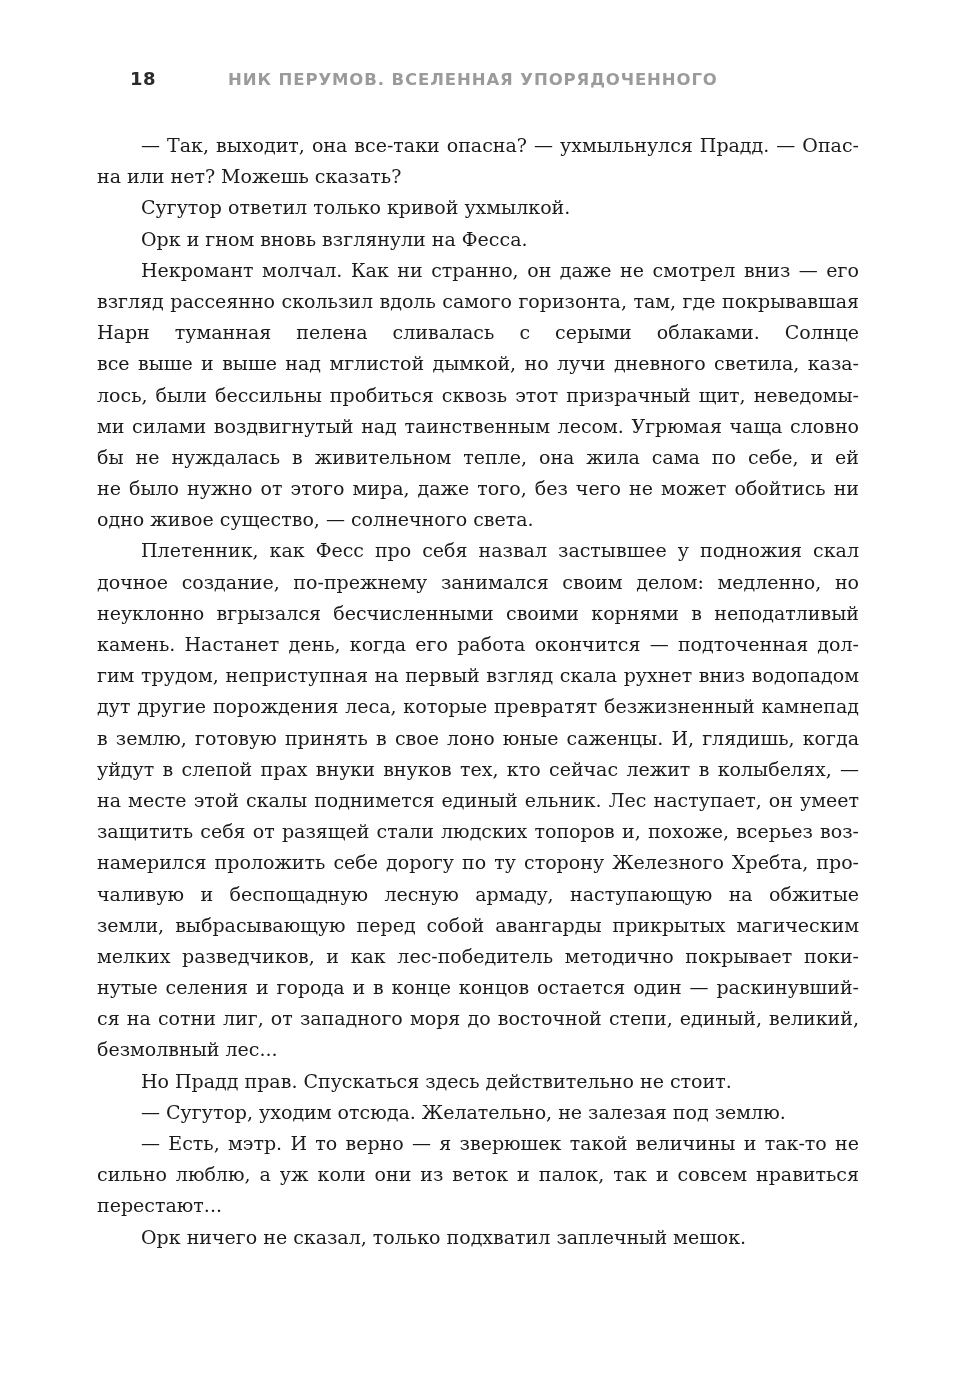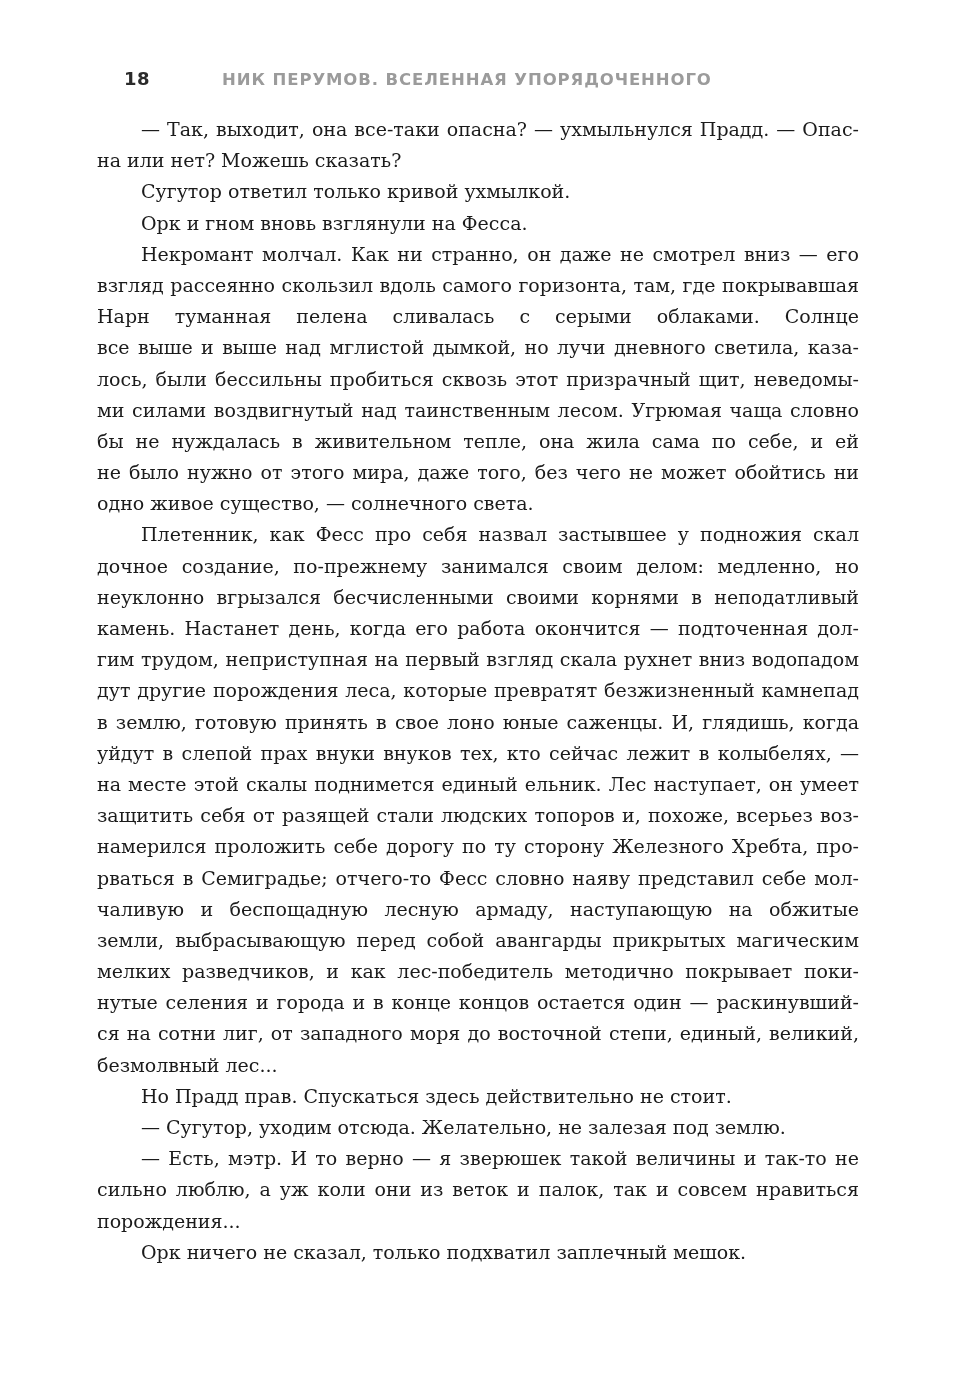--- a/index.html
+++ b/index.html
@@ -11,41 +11,41 @@
     position: relative;
     width: 974px;
     height: 1394px;
     background: #ffffff;
     overflow: hidden;
     font-family: "DejaVu Serif", "Liberation Serif", serif;
   }
   .running-header {
     position: absolute;
     top: 68px;
-    left: 124px;
+    left: 130px;
     right: 90px;
     display: flex;
     align-items: baseline;
     font-family: "DejaVu Sans", "Liberation Sans", sans-serif;
     font-weight: bold;
   }
   .page-number {
     font-size: 18px;
     color: #2b2b2b;
     letter-spacing: 0.5px;
   }
   .running-title {
     margin-left: 72px;
     font-size: 16.5px;
     color: #9b9b9b;
     letter-spacing: 0.9px;
   }
   .page-body {
     position: absolute;
-    top: 114px;
+    top: 130px;
     left: 97px;
     width: 762px;
     color: #1b1b1b;
   }
   .paragraph {
     margin: 0;
     padding: 0;
   }
   .line {
     height: 31.2px;
@@ -102,36 +102,35 @@
         <div class="line justified">дочное создание, по-прежнему занимался своим делом: медленно, но</div>
         <div class="line justified">неуклонно вгрызался бесчисленными своими корнями в неподатливый</div>
         <div class="line justified">камень. Настанет день, когда его работа окончится — подточенная дол-</div>
         <div class="line justified">гим трудом, неприступная на первый взгляд скала рухнет вниз водопадом</div>
         <div class="line justified">дут другие порождения леса, которые превратят безжизненный камнепад</div>
         <div class="line justified">в землю, готовую принять в свое лоно юные саженцы. И, глядишь, когда</div>
         <div class="line justified">уйдут в слепой прах внуки внуков тех, кто сейчас лежит в колыбелях, —</div>
         <div class="line justified">на месте этой скалы поднимется единый ельник. Лес наступает, он умеет</div>
         <div class="line justified">защитить себя от разящей стали людских топоров и, похоже, всерьез воз-</div>
         <div class="line justified">намерился проложить себе дорогу по ту сторону Железного Хребта, про-</div>
-        <div class="line justified">рваться в Семиградье; отчего-то Фесс словно наяву представил себе мол-</div>
         <div class="line justified">чаливую и беспощадную лесную армаду, наступающую на обжитые людьми</div>
         <div class="line justified">земли, выбрасывающую перед собой авангарды прикрытых магическим</div>
         <div class="line justified">мелких разведчиков, и как лес-победитель методично покрывает поки-</div>
         <div class="line justified">нутые селения и города и в конце концов остается один — раскинувший-</div>
         <div class="line justified">ся на сотни лиг, от западного моря до восточной степи, единый, великий,</div>
         <div class="line last">безмолвный лес...</div>
       </div>
       <div class="paragraph">
         <div class="line first last">Но Прадд прав. Спускаться здесь действительно не стоит.</div>
       </div>
       <div class="paragraph">
         <div class="line first last">— Сугутор, уходим отсюда. Желательно, не залезая под землю.</div>
       </div>
       <div class="paragraph">
         <div class="line first justified">— Есть, мэтр. И то верно — я зверюшек такой величины и так-то не</div>
         <div class="line justified">сильно люблю, а уж коли они из веток и палок, так и совсем нравиться</div>
-        <div class="line last">порождения...</div>
+        <div class="line last">перестают...</div>
       </div>
       <div class="paragraph">
         <div class="line first last">Орк ничего не сказал, только подхватил заплечный мешок.</div>
       </div>
     </div>
 </div>
 
 </body></html>

